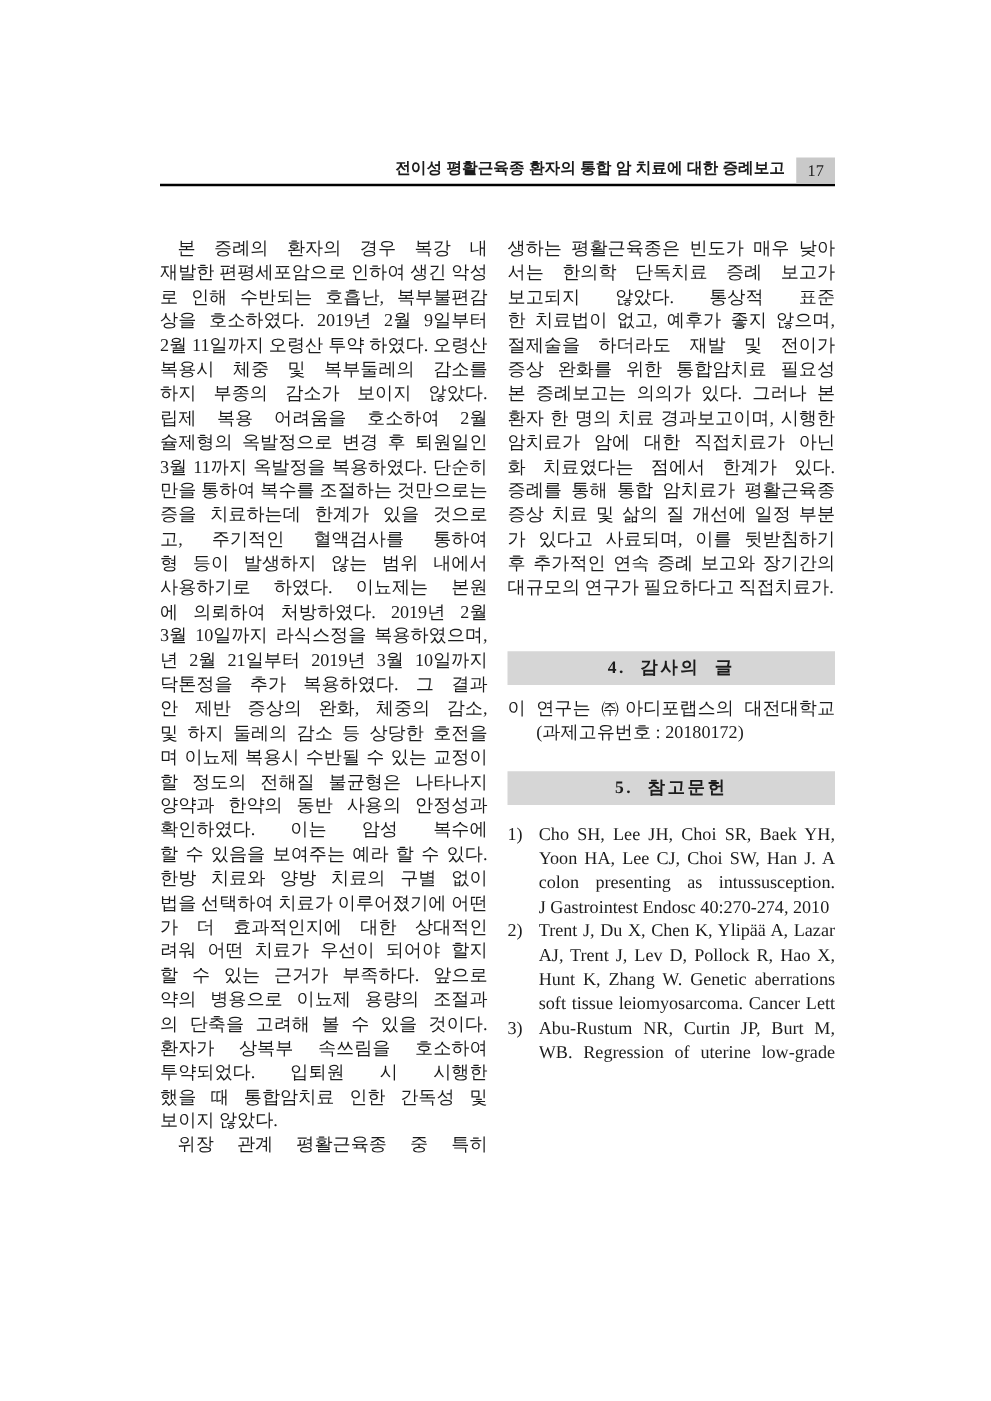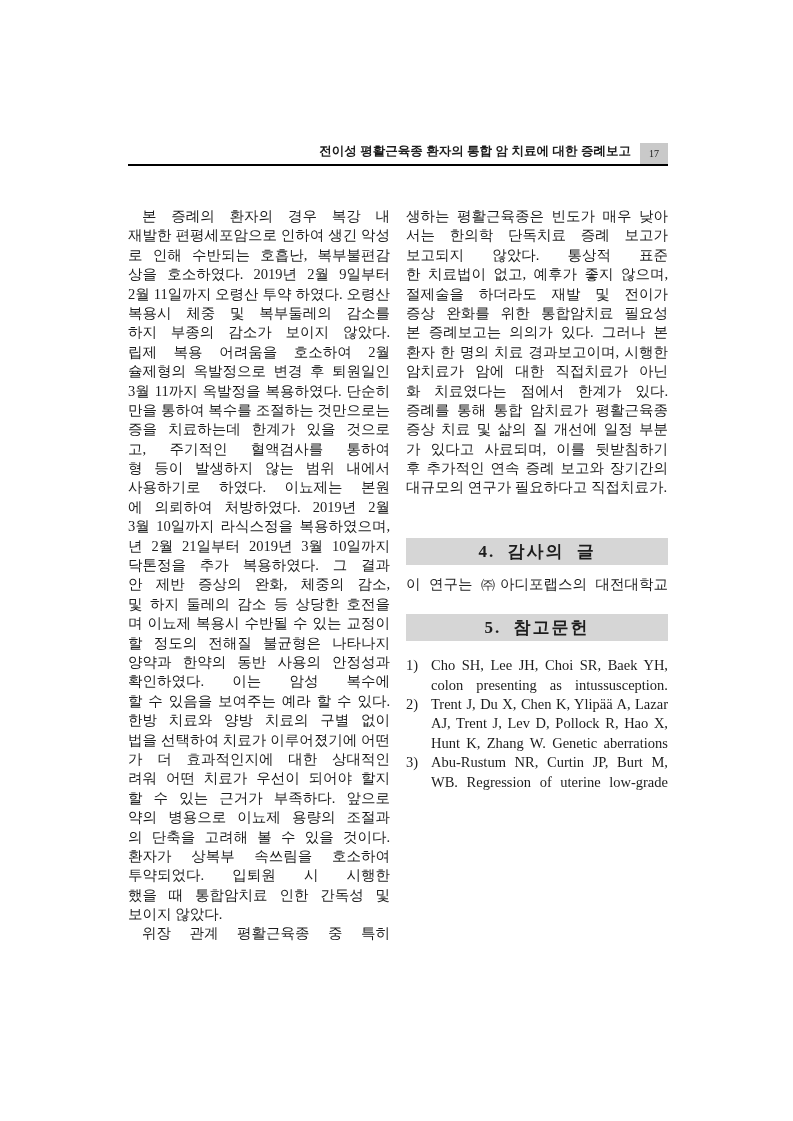--- a/index.html
+++ b/index.html
@@ -1,52 +1,52 @@
 <!DOCTYPE html>
 <html lang="ko"><head>
 <meta charset="utf-8">
 <style>
   html,body { margin:0; padding:0; background:#ffffff; }
   .page {
     position:relative; width:793px; height:1121px; background:#ffffff;
     font-family:"Liberation Serif","DejaVu Serif",serif; color:#1c1c1c;
     overflow:hidden;
   }
-  .content { position:absolute; left:128px; top:137px; width:540px; }
+  .content { position:absolute; left:128px; top:120px; width:540px; }
 
   
   .header-row {
     display:flex; justify-content:flex-end; align-items:flex-end; gap:9px;
     border-bottom:2px solid #000000; padding-bottom:3px; height:24px;
   }
   .running-title {
     font-family:"Liberation Sans","DejaVu Sans",sans-serif;
     font-weight:bold; font-size:12.5px; line-height:20px; letter-spacing:0px;
     white-space:nowrap;
   }
   .page-num {
-    background:#c9c9c9; font-size:10px; line-height:20px; padding:1px 9px 0 9px;
+    background:#c9c9c9; font-size:13px; line-height:20px; padding:1px 9px 0 9px;
     margin-bottom:-3px;
     margin-top:16px;
   }
 
   
   .columns { display:flex; gap:16px; margin-top:41px; }
   .col { width:262px; font-size:14.5px; }
   .line {
     height:19.4px; line-height:19.4px; overflow:hidden;
     text-align:justify; text-align-last:justify; word-break:keep-all;
   }
   .line.ps { text-indent:14px; }
   .line.pe { text-align-last:left; }
 
   
   .sec-head {
     background:#d6d6d6; text-align:center; font-weight:bold;
-    font-size:17px; line-height:27px; height:27px; letter-spacing:2px;
+    font-size:14px; line-height:27px; height:27px; letter-spacing:2px;
     word-spacing:6px; overflow:hidden;
   }
   .sec-head.first { margin-top:40px; }
   .sec-head.second { margin-top:20px; }
 
   
   .ack { margin-top:10px; }
   .ack .line.ind { padding-left:23px; }
 
   
@@ -128,44 +128,57 @@
             <div class="line">증상 치료 및 삶의 질 개선에 일정 부분 효과</div>
             <div class="line">가 있다고 사료되며, 이를 뒷받침하기 위한 향</div>
             <div class="line">후 추가적인 연속 증례 보고와 장기간의 관찰,</div>
             <div class="line pe">대규모의 연구가 필요하다고 직접치료가.</div>
           </div>
 
         <div class="sec-head first">4. 감사의 글</div>
 
         <div class="ack">
             <div class="line">이 연구는 ㈜아디포랩스의 대전대학교 산학</div>
+            <div class="line ind pe">(과제고유번호 : 20180172)</div>
           </div>
 
         <div class="sec-head second">5. 참고문헌</div>
 
         <div class="refs">
             <div class="ref-line">
             <span class="ref-n">1)</span>
             <span class="ref-t">Cho SH, Lee JH, Choi SR, Baek YH,</span>
           </div>
             <div class="ref-line">
             <span class="ref-n"></span>
+            <span class="ref-t">Yoon HA, Lee CJ, Choi SW, Han J. A</span>
+          </div>
+            <div class="ref-line">
+            <span class="ref-n"></span>
             <span class="ref-t">colon presenting as intussusception. Korean</span>
+          </div>
+            <div class="ref-line pe">
+            <span class="ref-n"></span>
+            <span class="ref-t">J Gastrointest Endosc 40:270-274, 2010</span>
           </div>
             <div class="ref-line">
             <span class="ref-n">2)</span>
             <span class="ref-t">Trent J, Du X, Chen K, Ylipää A, Lazar</span>
           </div>
             <div class="ref-line">
             <span class="ref-n"></span>
             <span class="ref-t">AJ, Trent J, Lev D, Pollock R, Hao X,</span>
           </div>
             <div class="ref-line">
             <span class="ref-n"></span>
             <span class="ref-t">Hunt K, Zhang W. Genetic aberrations in</span>
+          </div>
+            <div class="ref-line">
+            <span class="ref-n"></span>
+            <span class="ref-t">soft tissue leiomyosarcoma. Cancer Lett</span>
           </div>
             <div class="ref-line">
             <span class="ref-n">3)</span>
             <span class="ref-t">Abu-Rustum NR, Curtin JP, Burt M, Jones</span>
           </div>
             <div class="ref-line">
             <span class="ref-n"></span>
             <span class="ref-t">WB. Regression of uterine low-grade</span>
           </div>
           </div>

